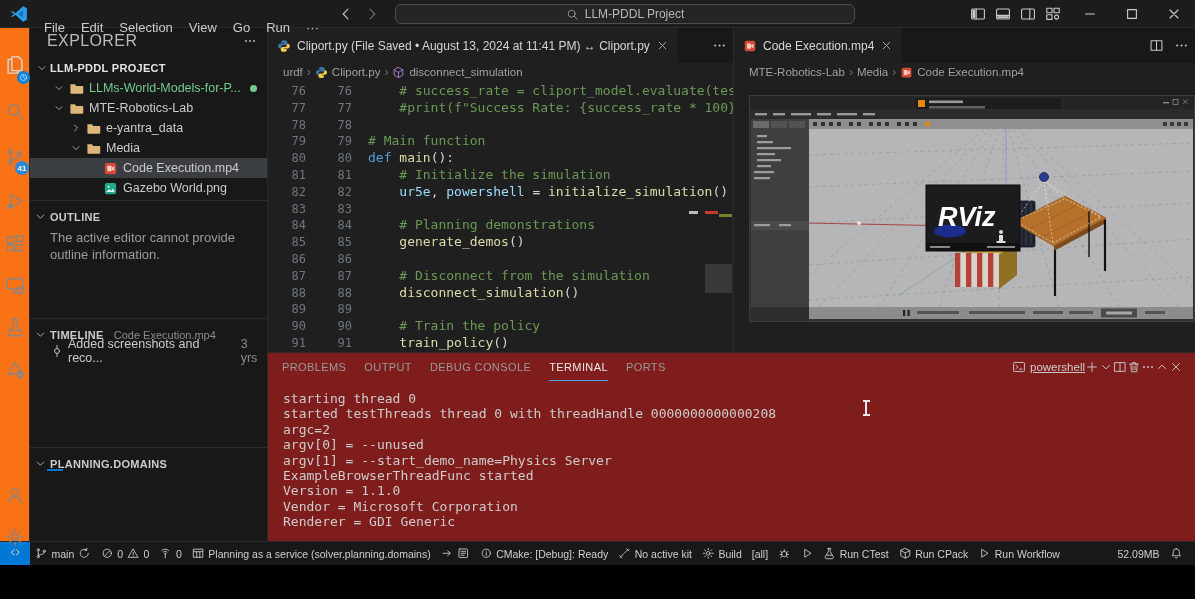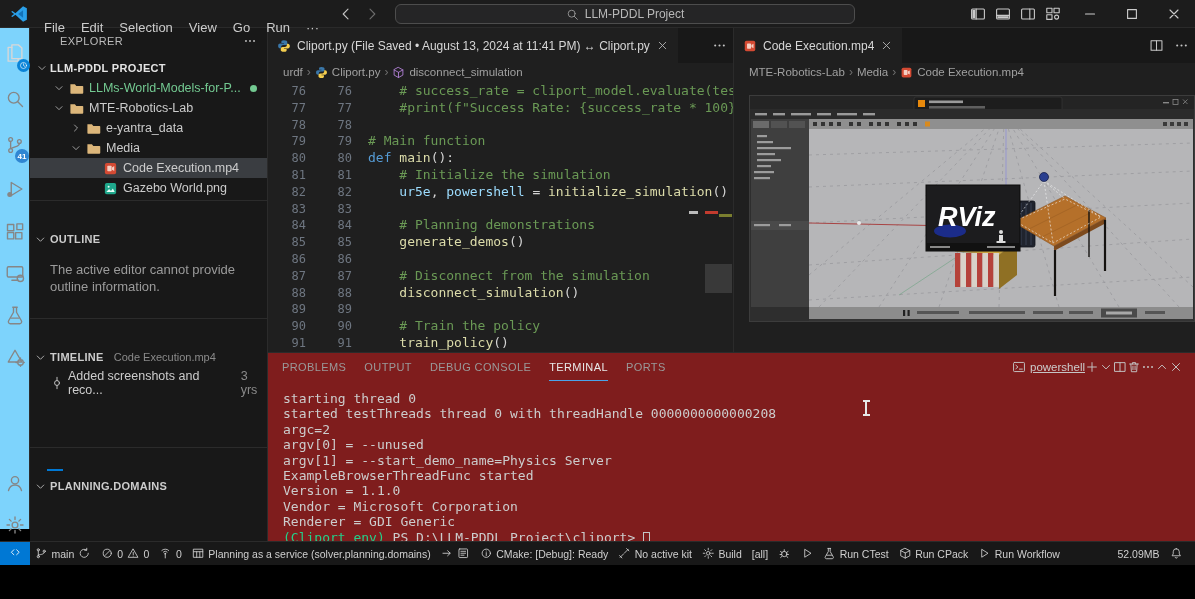--- a/index.html
+++ b/index.html
@@ -20,48 +20,48 @@
   #search-box{position:absolute;left:395px;top:4px;width:460px;height:20px;background:#252526;
     border:1px solid #4d4d4d;border-radius:6px;display:flex;align-items:center;justify-content:center;
     gap:6px;font-size:12px;color:#b8b8b8;}
   #search-box .ico{color:#9a9a9a;display:flex;}
   #layout-btns{position:absolute;right:134px;top:0;height:28px;display:flex;align-items:center;gap:9px;color:#c9c9c9;}
   .lo-btn{display:flex;align-items:center;}
   #win-btns{position:absolute;right:0;top:0;height:28px;display:flex;}
   .win-btn{width:42px;height:28px;display:flex;align-items:center;justify-content:center;color:#cccccc;}
 
   
-  #activitybar{position:absolute;left:0;top:16px;width:30px;height:513px;background:#7dd3fc;
+  #activitybar{position:absolute;left:0;top:28px;width:30px;height:513px;background:#f97316;
     border-right:1px solid #2b2b2b;z-index:20;}
   .act-item{position:absolute;left:0;width:30px;height:34px;display:flex;align-items:center;
     justify-content:center;color:#868686;}
   .act-item.active{color:#d7d7d7;}
   .badge-num{position:absolute;right:1px;bottom:-1px;min-width:14px;height:14px;border-radius:8px;
     background:#2f86d2;color:#fff;font-size:8px;font-weight:bold;display:flex;align-items:center;
     justify-content:center;padding:0 2px;}
   .badge-clock{position:absolute;right:0px;bottom:-2px;width:13px;height:13px;border-radius:50%;
     background:#0a84d8;color:#fff;display:flex;align-items:center;justify-content:center;}
 
   
   #sidebar{position:absolute;left:30px;top:28px;width:238px;height:513px;background:#181818;
     border-right:1px solid #2b2b2b;overflow:hidden;}
   #explorer-header{position:absolute;left:0;top:0;width:100%;height:26px;display:flex;align-items:center;}
-  #explorer-header .title{margin-left:30px;font-size:11px;letter-spacing:.4px;color:#bbbbbb;}
+  #explorer-header .title{margin-left:17px;font-size:16px;letter-spacing:.4px;color:#bbbbbb;}
   #explorer-header .hdr-more{position:absolute;right:10px;color:#bdbdbd;display:flex;}
   #tree{position:absolute;left:0;top:30px;width:100%;}
   .tree-row{height:20px;display:flex;align-items:center;font-size:12.5px;color:#cccccc;cursor:default;position:relative;}
   .tree-row.selected{background:#3a3d41;}
   .tree-row .chev{width:16px;display:flex;justify-content:center;color:#b9b9b9;flex:0 0 auto;}
   .tree-row .ficon{width:18px;display:flex;justify-content:center;flex:0 0 auto;margin-right:4px;}
   .tree-row .lbl{white-space:nowrap;overflow:hidden;text-overflow:ellipsis;}
   .tree-row .lbl.bold{font-weight:bold;font-size:11px;letter-spacing:.3px;color:#e4e4e4;}
   .tree-row .lbl.green{color:#73c991;}
   .git-dot{width:7px;height:7px;border-radius:50%;background:#73c991;margin-left:auto;margin-right:10px;flex:0 0 auto;}
   .section{position:absolute;left:0;width:100%;border-top:1px solid #2b2b2b;}
-  .sec-hdr{height:22px;display:flex;align-items:flex-start;gap:2px;margin-top:32px;}
+  .sec-hdr{height:22px;display:flex;align-items:flex-end;gap:2px;}
   .sec-hdr .chev{width:16px;margin-left:2px;display:flex;justify-content:center;color:#b9b9b9;}
   .sec-title{font-size:11px;font-weight:bold;letter-spacing:.3px;color:#cccccc;}
   .sec-sub{font-size:11px;color:#8a8a8a;margin-left:8px;white-space:nowrap;}
   #outline-msg{margin:6px 18px 0 20px;font-size:13px;line-height:17px;color:#9b9b9b;}
   .tl-item{height:20px;display:flex;align-items:center;font-size:12.5px;color:#cccccc;padding-left:20px;gap:4px;}
   .tl-item .cicon{color:#c5c5c5;display:flex;}
   .tl-time{color:#8a8a8a;margin-left:4px;}
   #planning-underline{position:absolute;left:17px;top:21px;width:16px;height:2px;background:#0078d4;}
 
   
@@ -777,21 +777,20 @@
     <div id="term">
         <div class="term-line"><span class="">starting thread 0</span></div>
         <div class="term-line"><span class="">started testThreads thread 0 with threadHandle 0000000000000208</span></div>
         <div class="term-line"><span class="">argc=2</span></div>
         <div class="term-line"><span class="">argv[0] = --unused</span></div>
         <div class="term-line"><span class="">argv[1] = --start_demo_name=Physics Server</span></div>
         <div class="term-line"><span class="">ExampleBrowserThreadFunc started</span></div>
         <div class="term-line"><span class="">Version = 1.1.0</span></div>
         <div class="term-line"><span class="">Vendor = Microsoft Corporation</span></div>
         <div class="term-line"><span class="">Renderer = GDI Generic</span></div>
-        <div class="term-line"><span class="t-green">(Cliport_env)</span><span class=""> PS D:\LLM-PDDL Project\cliport&gt; </span><span class="term-caret"></span></div>
       </div>
   </div>
 
   <div id="statusbar">
     <div id="sb-left">
         <div class="sb-item sb-remote">
           <span class="sico">
             <svg width="12.5" height="12.5" viewBox="0 0 16 16" fill="none" stroke="currentColor" stroke-width="1.1" stroke-linecap="round" stroke-linejoin="round">
               <path d="M6.2 3.5L3 6.8l3.2 3M9.8 3.5L13 6.8l-3.2 3"></path>
             </svg>

